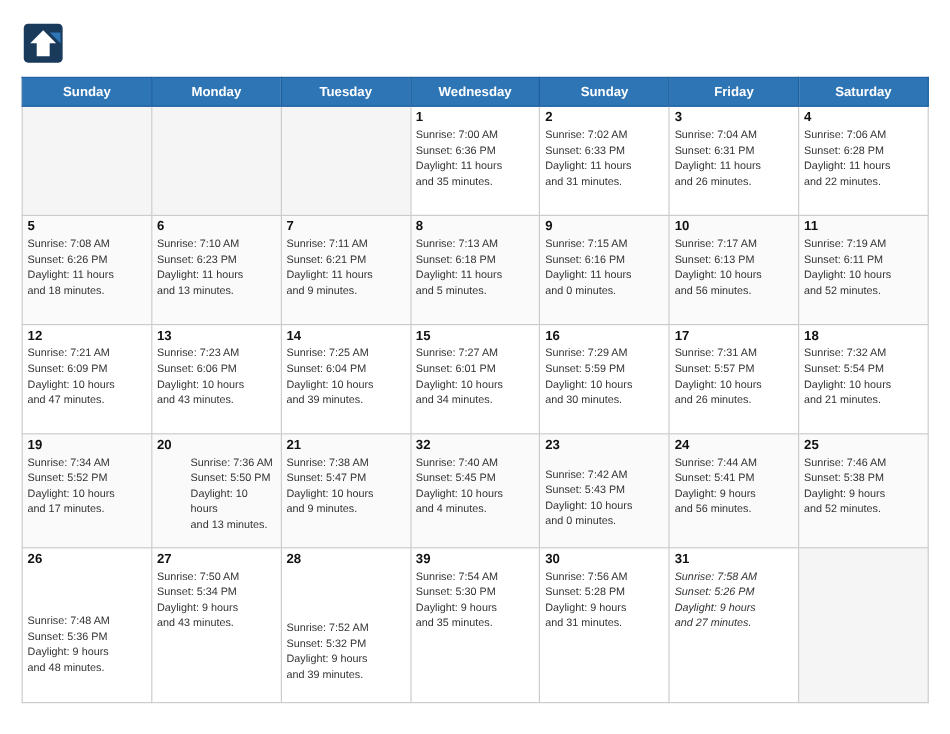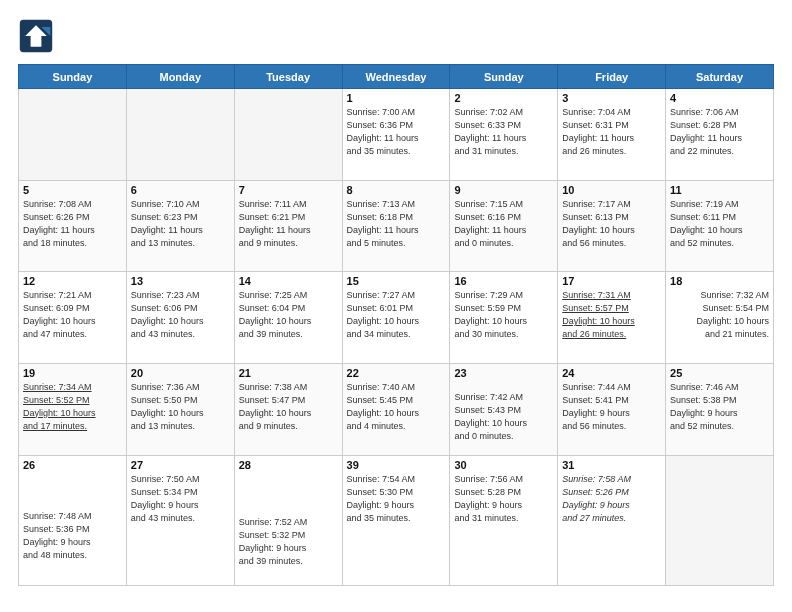--- a/index.html
+++ b/index.html
@@ -255,57 +255,57 @@
           </td>
           <td>
             <span class="day-num">16</span>
             <div class="day-info" style="white-space: pre-line;">Sunrise: 7:29 AM
 Sunset: 5:59 PM
 Daylight: 10 hours
 and 30 minutes.</div>
           </td>
           <td>
             <span class="day-num">17</span>
-            <div class="day-info" style="white-space: pre-line; text-decoration: underline;">Sunrise: 7:31 AM
+            <div class="day-info" style="white-space: pre-line;">Sunrise: 7:31 AM
 Sunset: 5:57 PM
 Daylight: 10 hours
 and 26 minutes.</div>
           </td>
           <td>
             <span class="day-num">18</span>
-            <div class="day-info" style="white-space: pre-line; text-align: right;">Sunrise: 7:32 AM
+            <div class="day-info" style="white-space: pre-line;">Sunrise: 7:32 AM
 Sunset: 5:54 PM
 Daylight: 10 hours
 and 21 minutes.</div>
           </td>
         </tr>
         <tr>
           <td>
             <span class="day-num">19</span>
-            <div class="day-info" style="white-space: pre-line; text-decoration: underline;">Sunrise: 7:34 AM
+            <div class="day-info" style="white-space: pre-line;">Sunrise: 7:34 AM
 Sunset: 5:52 PM
 Daylight: 10 hours
 and 17 minutes.</div>
           </td>
           <td>
             <span class="day-num">20</span>
-            <div class="day-info" style="white-space: pre-line;">Sunrise: 7:36 AM
+            <div class="day-info" style="white-space: pre-line; margin-left: 28px;">Sunrise: 7:36 AM
 Sunset: 5:50 PM
 Daylight: 10 hours
 and 13 minutes.</div>
           </td>
           <td>
             <span class="day-num">21</span>
             <div class="day-info" style="white-space: pre-line;">Sunrise: 7:38 AM
 Sunset: 5:47 PM
 Daylight: 10 hours
 and 9 minutes.</div>
           </td>
           <td>
-            <span class="day-num">22</span>
+            <span class="day-num">32</span>
             <div class="day-info" style="white-space: pre-line;">Sunrise: 7:40 AM
 Sunset: 5:45 PM
 Daylight: 10 hours
 and 4 minutes.</div>
           </td>
           <td>
             <span class="day-num">23</span>
             <div class="day-info" style="white-space: pre-line; margin-top: 12px;">Sunrise: 7:42 AM
 Sunset: 5:43 PM
 Daylight: 10 hours

